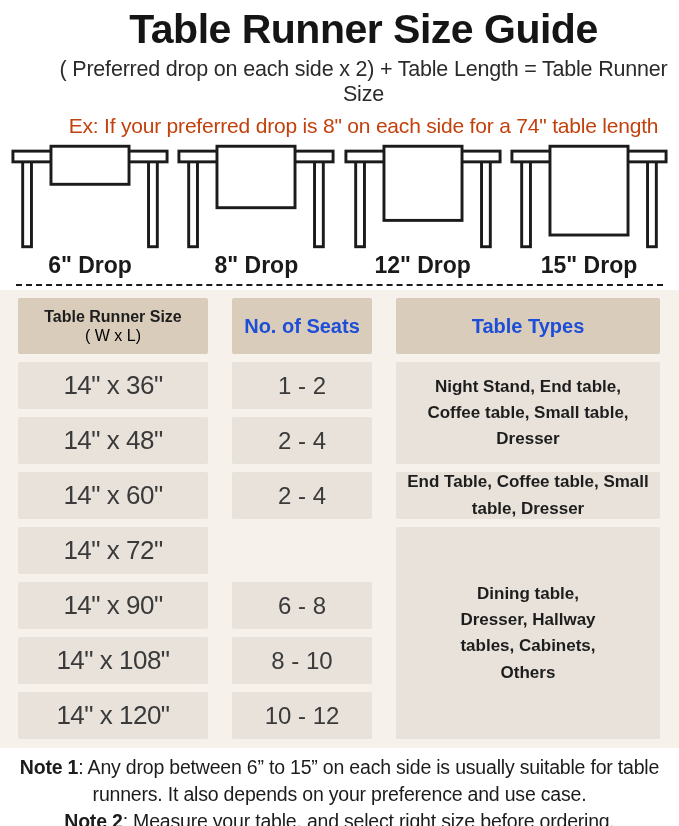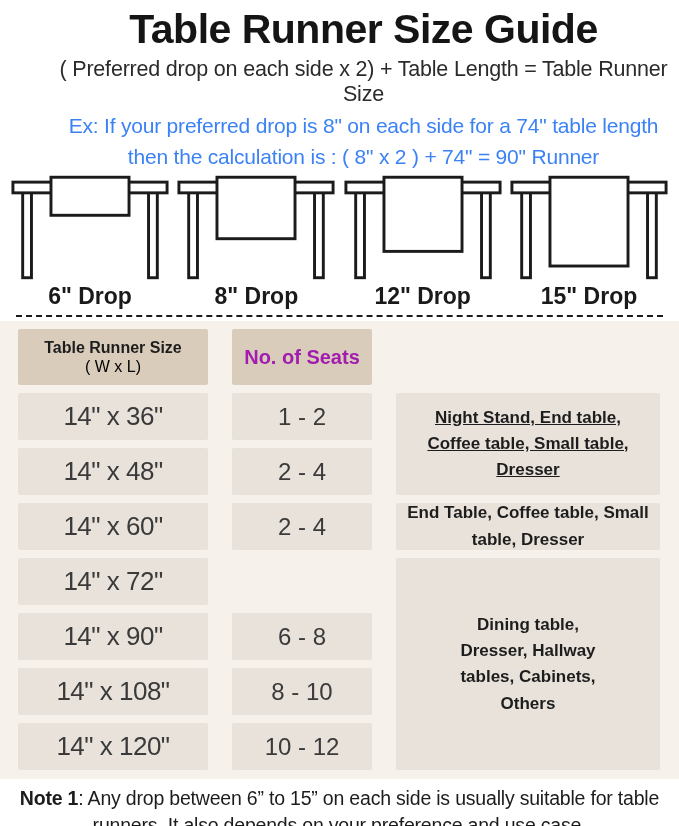--- a/index.html
+++ b/index.html
@@ -21,21 +21,21 @@
     line-height: 1.2;
   }
   .formula {
     font-size: 21.5px;
     color: #2b2b2b;
     margin-top: 3px;
     letter-spacing: -0.2px;
   }
   .example {
     font-size: 21px;
-    color: #3b82f6;
+    color: #c2410c;
     margin-top: 7px;
     letter-spacing: -0.2px;
   }
 
   
   .illustrations {
     display: flex;
     justify-content: space-between;
     padding: 0 8px;
     margin-top: 4px;
@@ -72,30 +72,30 @@
     border-radius: 2px;
     display: flex;
     flex-direction: column;
     align-items: center;
     justify-content: center;
     text-align: center;
   }
   .cell.head { background: #d9ccba; }
   .head-main { font-size: 16px; font-weight: 700; color: #1d1d1d; line-height: 1.2; }
   .head-sub  { font-size: 16px; font-weight: 400; color: #000000; line-height: 1.2; }
-  .head-single { font-size: 20px; font-weight: 700; color: #a21caf; }
+  .head-single { font-size: 20px; font-weight: 700; color: #1d4ed8; }
   .size-cell  { font-size: 26px; color: #3a3a3a; letter-spacing: -0.5px; }
   .seats-cell { font-size: 24px; color: #3a3a3a; }
   .types-cell {
     font-size: 17px;
     font-weight: 700;
     color: #1d1d1d;
     line-height: 1.55;
   }
-  .tg-1 { padding: 16px 30px; text-decoration: underline; }
+  .tg-1 { padding: 16px 30px; }
   .tg-2 { padding: 0 8px; }
   .tg-3 { padding: 0 47px; }
 
   
   .notes {
     text-align: center;
     padding: 6px 4px 0 4px;
     font-size: 19.5px;
     line-height: 1.38;
     color: #1c1c1c;
@@ -105,21 +105,20 @@
 </style>
 </head>
 <body>
 
 <div class="page">
 
   <header class="hero">
     <h1>Table Runner Size Guide</h1>
     <p class="formula">( Preferred drop on each side x 2) + Table Length = Table Runner Size</p>
     <p class="example">Ex: If your preferred drop is 8" on each side for a 74" table length</p>
-    <p class="example">then the calculation is : ( 8" x 2 ) + 74" = 90" Runner</p>
   </header>
 
   <section class="illustrations">
     <figure class="illus">
       <svg width="160" height="108" viewBox="0 0 164 108">
         <rect class="sketch" x="13" y="14" width="9" height="92"></rect>
         <rect class="sketch" x="142" y="14" width="9" height="92"></rect>
         <rect class="sketch" x="3" y="8" width="158" height="11"></rect>
         <rect class="sketch" x="42" y="3" width="80" height="39"></rect>
       </svg>
@@ -156,20 +155,21 @@
 
   <div class="dashed-divider"></div>
 
   <section class="size-table">
 
     <div class="cell head" style="grid-column:1;grid-row:1">
       <div class="head-main">Table Runner Size</div>
       <div class="head-sub">( W x L)</div>
     </div>
     <div class="cell head head-single" style="grid-column:2;grid-row:1">No. of Seats</div>
+    <div class="cell head head-single" style="grid-column:3;grid-row:1">Table Types</div>
 
     <div class="cell size-cell" style="grid-column:1;grid-row:2">14" x 36"</div>
     <div class="cell size-cell" style="grid-column:1;grid-row:3">14" x 48"</div>
     <div class="cell size-cell" style="grid-column:1;grid-row:4">14" x 60"</div>
     <div class="cell size-cell" style="grid-column:1;grid-row:5">14" x 72"</div>
     <div class="cell size-cell" style="grid-column:1;grid-row:6">14" x 90"</div>
     <div class="cell size-cell" style="grid-column:1;grid-row:7">14" x 108"</div>
     <div class="cell size-cell" style="grid-column:1;grid-row:8">14" x 120"</div>
 
     <div class="cell seats-cell" style="grid-column:2;grid-row:2">1 - 2</div>

